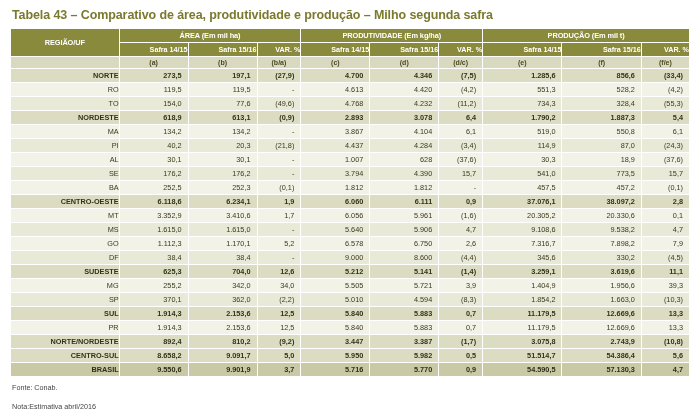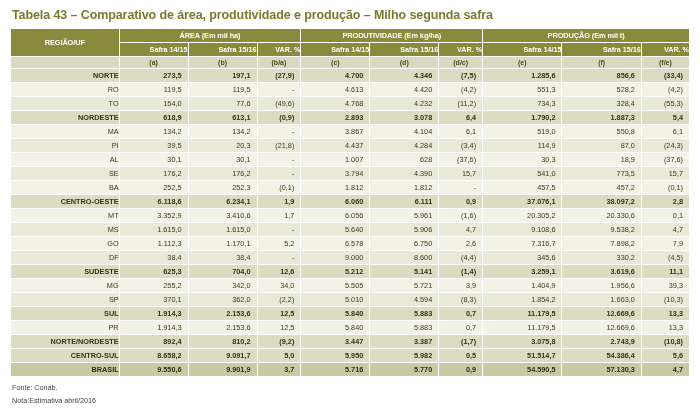--- a/index.html
+++ b/index.html
@@ -83,21 +83,21 @@
     background:#c9c9a6;
     color:#2e2e16;
     font-weight:bold;
   }
   .sep-left{border-left:1px solid #ffffff;}
   .footnote{
     font-size:7.2px;
     color:#444;
     margin:6px 0 0 2px;
   }
-  .footnote.second{margin-top:4px;}
+  .footnote.second{margin-top:10px;}
 </style>
 </head>
 <body>
 
 <div class="wrap">
 
   <div class="title">Tabela 43 – Comparativo de área, produtividade e produção – Milho segunda safra</div>
 
   <table>
     <colgroup>
@@ -199,21 +199,21 @@
           <td class="num">-</td>
           <td class="num sep-left">3.867</td>
           <td class="num">4.104</td>
           <td class="num">6,1</td>
           <td class="num sep-left">519,0</td>
           <td class="num">550,8</td>
           <td class="num">6,1</td>
         </tr>
         <tr class="r-alt">
           <td class="lbl">PI</td>
-          <td class="num sep-left">39,5</td>
+          <td class="num sep-left">40,2</td>
           <td class="num">20,3</td>
           <td class="num">(21,8)</td>
           <td class="num sep-left">4.437</td>
           <td class="num">4.284</td>
           <td class="num">(3,4)</td>
           <td class="num sep-left">114,9</td>
           <td class="num">87,0</td>
           <td class="num">(24,3)</td>
         </tr>
         <tr class="r-normal">

